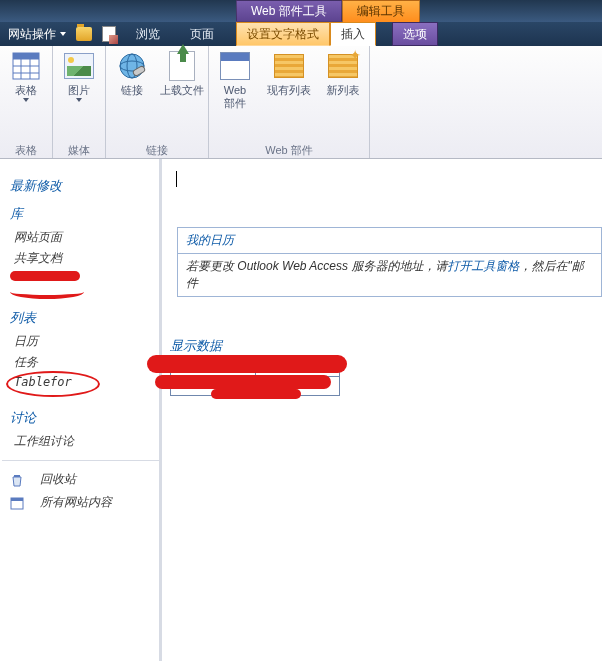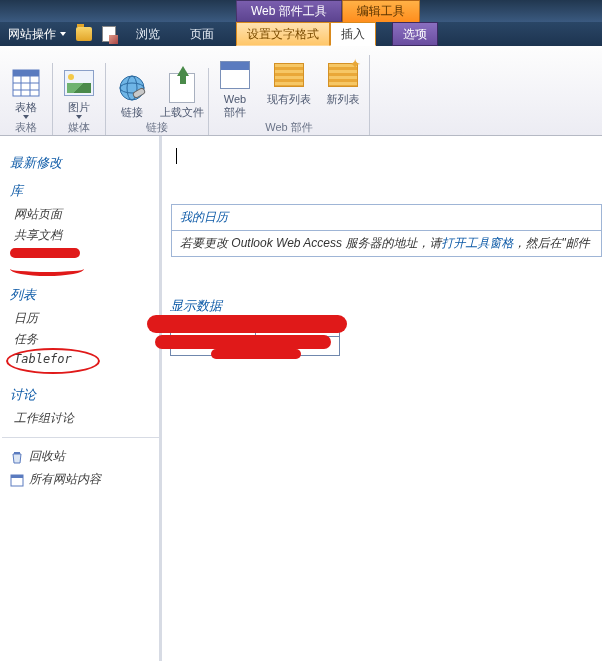--- a/index.html
+++ b/index.html
@@ -21,21 +21,21 @@
 .folder-icon:before{content:""; position:absolute; top:-3px; left:1px; width:7px; height:3px; background:#e2a529;}
 .page-edit-icon { width:14px; height:16px; background:#fff; border:1px solid #888; position:relative;}
 .page-edit-icon:after{content:""; position:absolute; right:-3px; bottom:-3px; width:9px; height:9px; background:linear-gradient(135deg,#d98,#a44);}
 .menu-tabs { display:flex; height:24px; align-items:stretch; }
 .menu-tab { padding:0 10px; display:flex; align-items:center; color:#eaf0f8; }
 .menu-tab.sub-orange { background:linear-gradient(#ffe2b0,#ffc76a); color:#7a4b00; border:1px solid #d98a1e; border-bottom:1px solid #ffd89b;}
 .menu-tab.sub-active-orange { background:#fff; color:#333; border:1px solid #d98a1e; border-bottom:1px solid #fff;}
 .menu-tab.sub-purple { background:linear-gradient(#8a6fc0,#6a4ea0); color:#fff; border:1px solid #3c2a63;}
 
 
-.ribbon { height: 90px; background: linear-gradient(#fdfdfd, #ececf3); border-bottom:1px solid #b5b9c4; display:flex;align-items:flex-end; }
+.ribbon { height: 113px; background: linear-gradient(#fdfdfd, #ececf3); border-bottom:1px solid #b5b9c4; display:flex; }
 .ribbon-group { border-right:1px solid #c5c9d4; display:flex; flex-direction:column; align-items:center; padding:2px 4px 0; }
 .ribbon-group .items { display:flex; gap:6px; flex:1; align-items:flex-start; padding-top:2px;}
 .ribbon-btn { width:44px; display:flex; flex-direction:column; align-items:center; gap:2px; color:#3b3b3b; cursor:pointer;}
 .ribbon-btn .big-icon { width:32px; height:32px; display:flex; align-items:center; justify-content:center; }
 .ribbon-btn .lbl { font-size:11px; text-align:center; line-height:13px; color:#4d5870; }
 .ribbon-btn .lbl.with-caret:after{content:""; display:block; margin:1px auto 0; width:0;height:0;border-left:3px solid transparent;border-right:3px solid transparent;border-top:4px solid #4d5870;}
 .group-title { font-size:11px; color:#6b7488; text-align:center; height:16px; line-height:16px; width:100%; }
 
 
 .ic-table{width:28px;height:28px;}
@@ -56,28 +56,28 @@
 .content { display:flex; height: calc(661px - 22px - 24px - 90px); font-style: italic; }
 .sidebar { width:160px; padding:8px 8px 8px 10px; border-right:1px solid #d7dbe4; overflow:hidden;}
 .sidebar h4 { color:#0d5aa7; font-weight:normal; font-size:13px; margin:10px 0 6px; }
 .sidebar .link { color:#3b3b3b; font-size:12px; margin:4px 4px; display:block; }
 .sidebar .redact { width:70px; height:10px; background:#e01919; border-radius:5px; margin:4px 0;}
 .sidebar .redact.wavy { height:14px; width:74px; background:none; position:relative;}
 .sidebar .redact.wavy:before{content:"";position:absolute;inset:0;border-bottom:4px solid #e01919;border-radius:50%;}
 .sidebar .circled { position:relative; }
 .sidebar .circled:after{content:"";position:absolute;left:-8px;top:-4px;width:90px;height:22px;border:2px solid #e01919;border-radius:50%;}
 .sidebar hr { border:none; border-top:1px solid #d7dbe4; margin:10px -8px; }
-.sidebar .util { display:flex; align-items:center; gap:5px; color:#3b3b3b; margin:6px 0;}
+.sidebar .util { display:flex; align-items:center; gap:16px; color:#3b3b3b; margin:6px 0;}
 .ic-recycle{width:14px;height:14px;}
 .ic-allcontent{width:14px;height:14px;}
 
 .main { flex:1; padding:8px 0 0 8px; position:relative; border-left:3px solid #d7dbe4; margin-left:-1px;}
 .cursor-caret { border-left:1px solid #000; height:16px; margin:4px 0 40px 6px; }
 
-.webpart-box { margin:0 0 40px 1px;border-radius:24px; }
+.webpart-box { margin:0 0 40px 7px;border-radius:24px; }
 .wp-title { border:1px solid #9fb5d6; border-bottom:none; padding:4px 8px; color:#0d5aa7; background:#fff; }
 .wp-body { border:1px solid #9fb5d6; padding:4px 8px; color:#333; background:#fff; }
 .wp-body a { color:#0d5aa7; text-decoration:none; }
 
 .display-data h4 { color:#0d5aa7; font-weight:normal; font-size:13px; margin-bottom:3px;}
 .data-table { border:1px solid #6f87ad; width:170px; position:relative; }
 .data-table .hdr { height:18px; border-bottom:1px solid #6f87ad; display:flex;}
 .data-table .hdr div { flex:1; border-right:1px solid #6f87ad;}
 .data-table .hdr div:last-child{border-right:none;}
 .data-table .row { height:18px; display:flex;}

